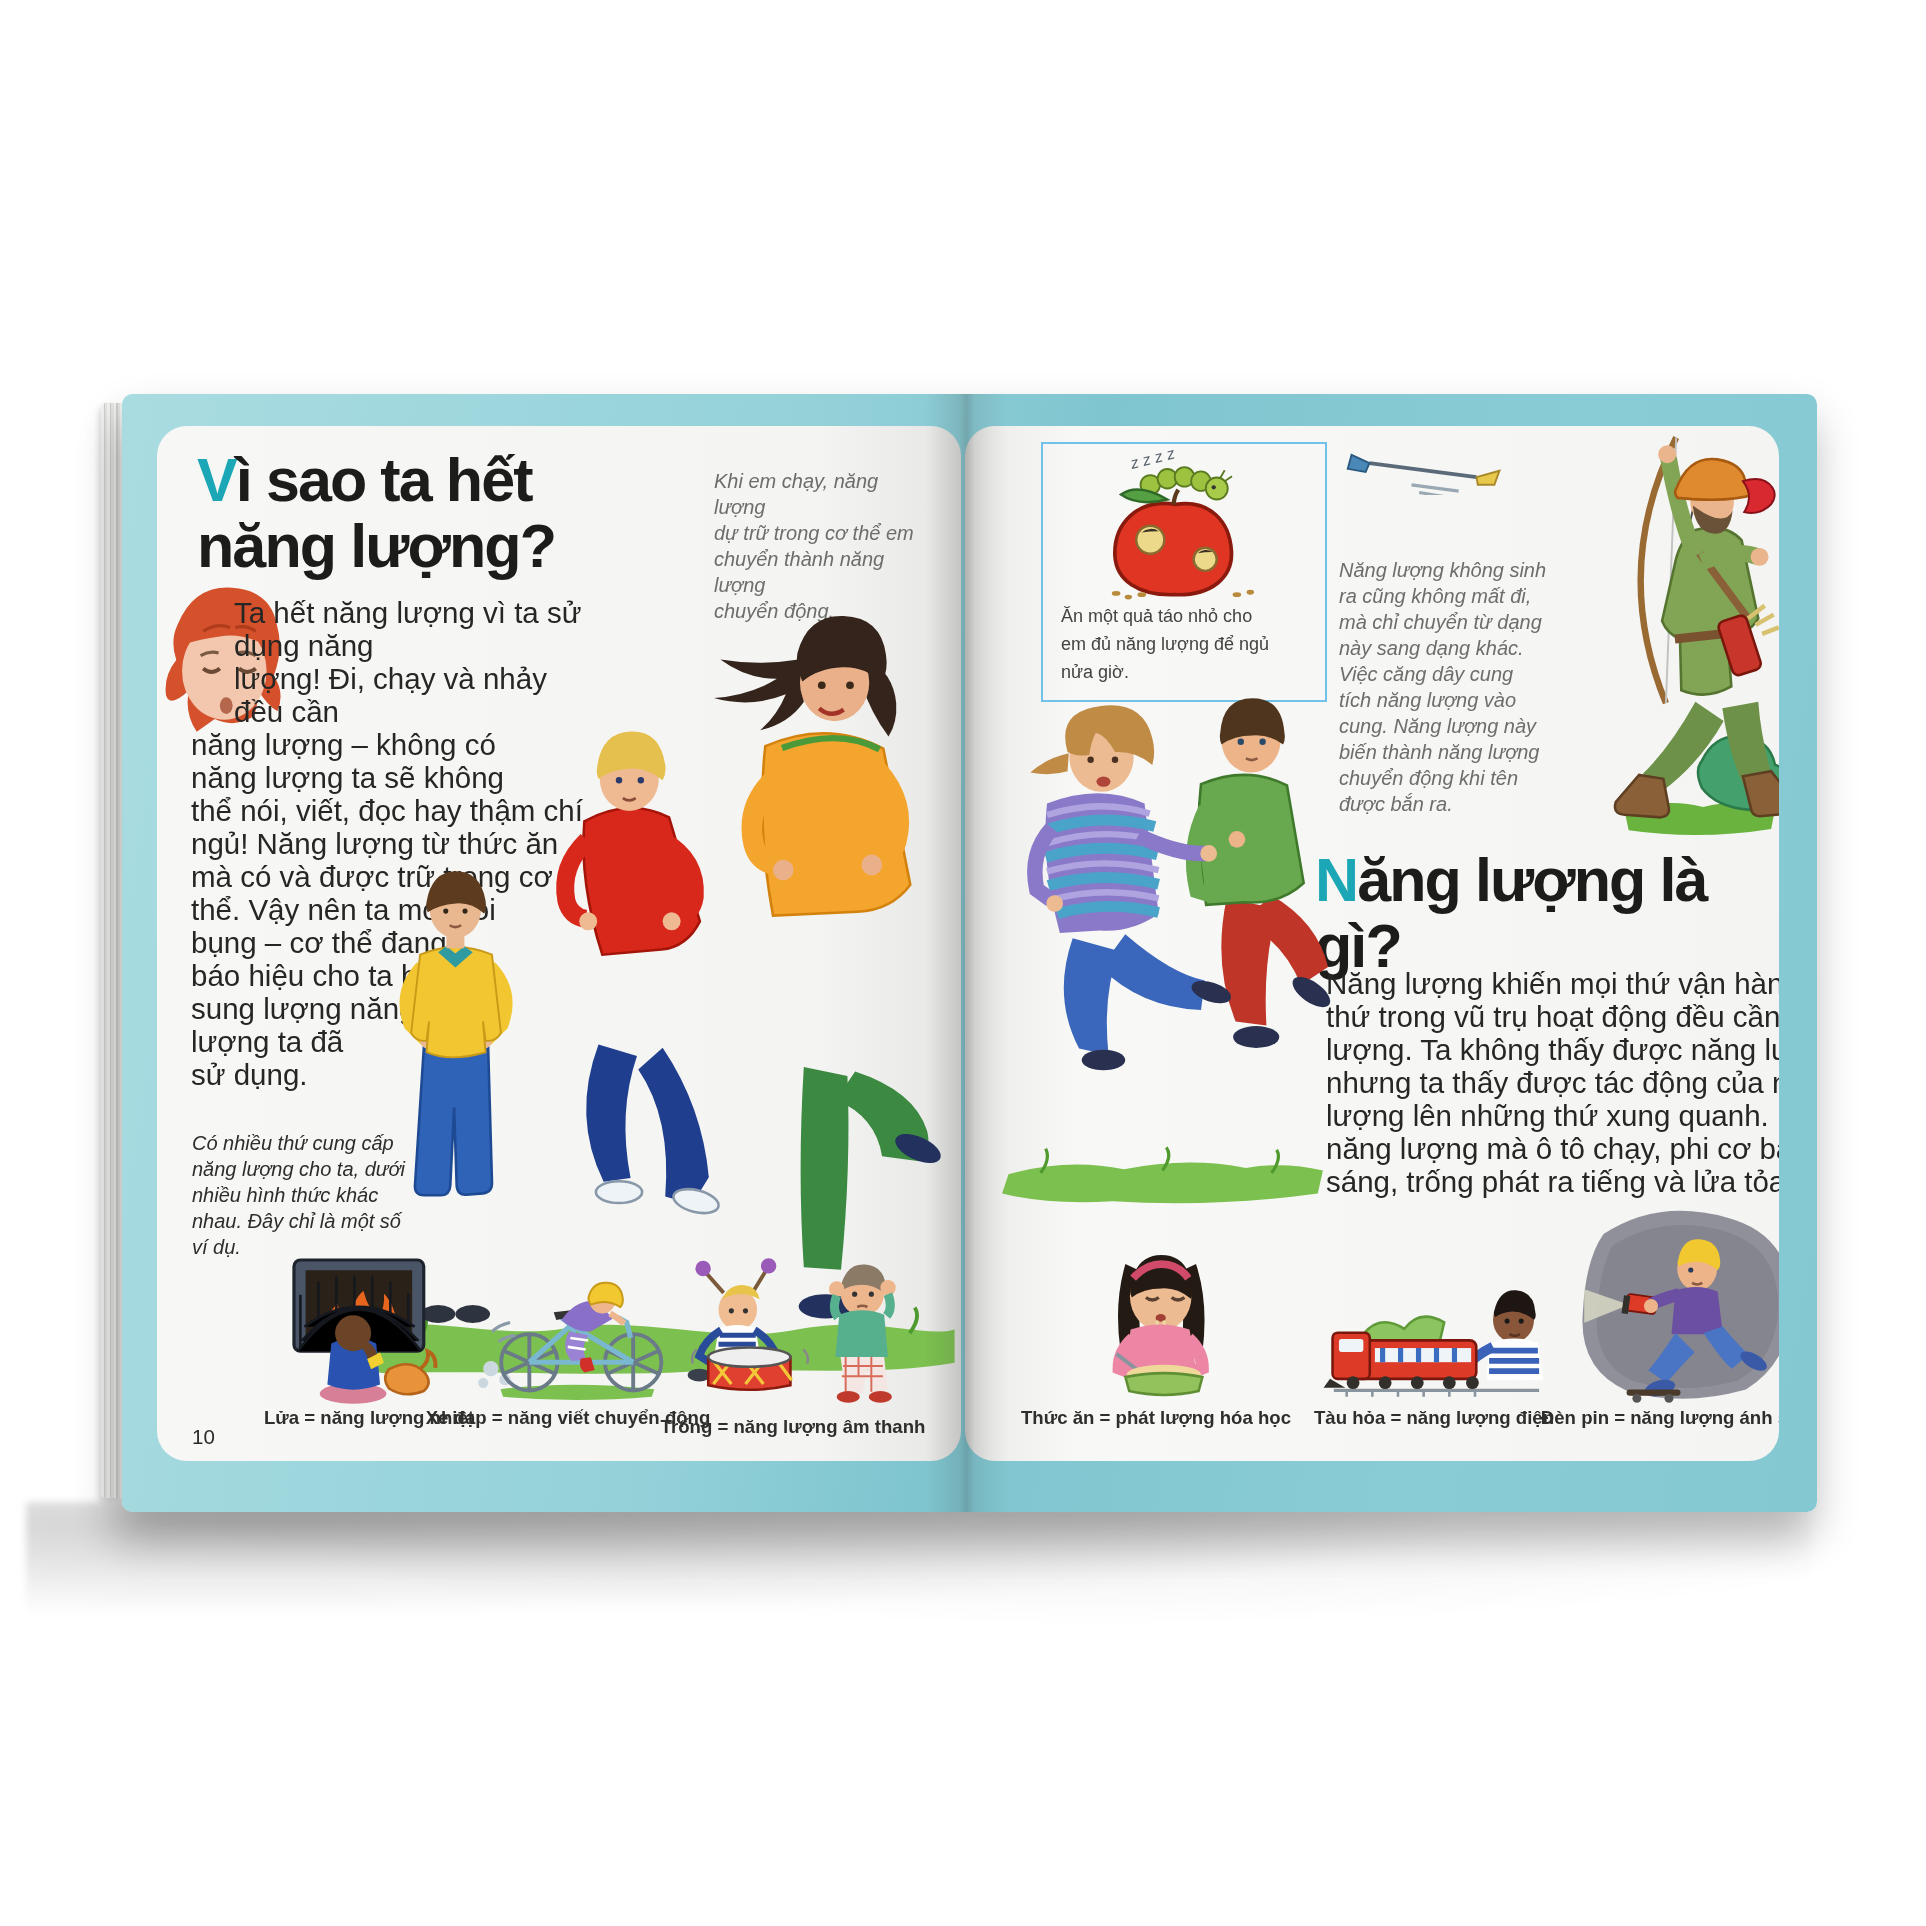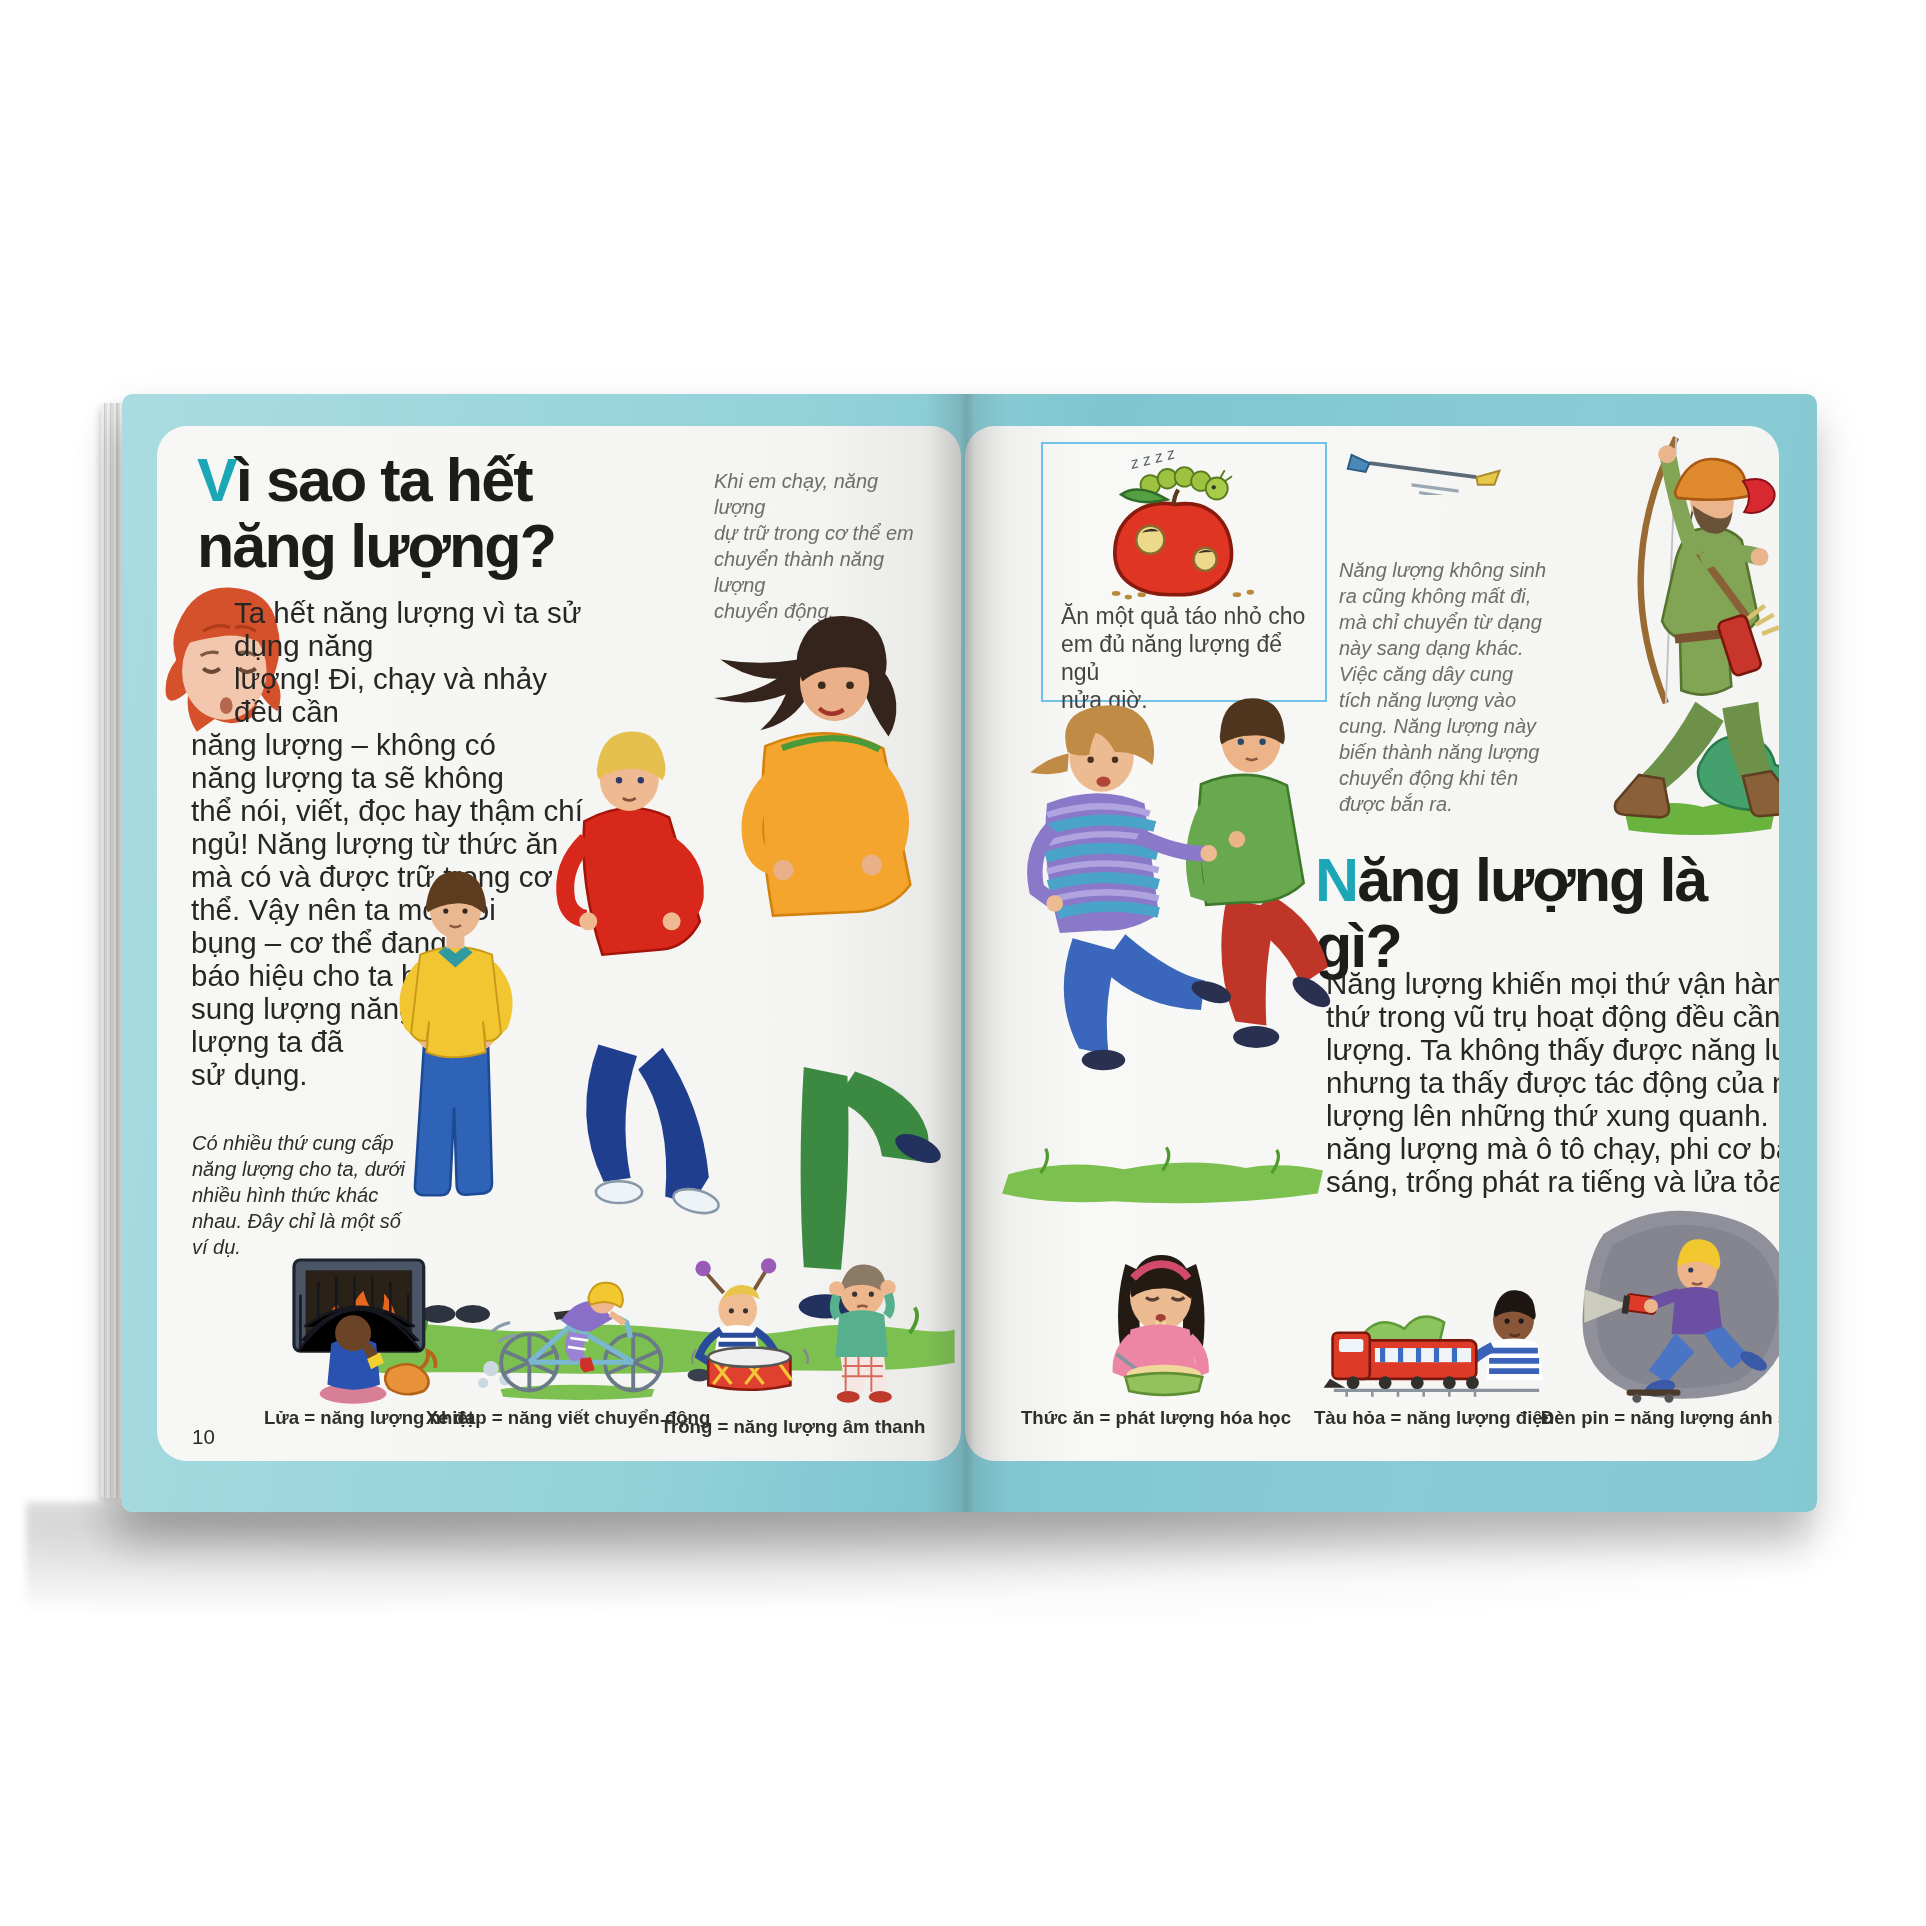--- a/index.html
+++ b/index.html
@@ -24,21 +24,21 @@
   .gutter{position:absolute;left:925px;top:394px;width:83px;height:1118px;pointer-events:none;
     background:linear-gradient(to right,rgba(50,50,50,0) 0%,rgba(50,50,50,.14) 42%,rgba(35,35,35,.22) 50%,rgba(50,50,50,.10) 60%,rgba(50,50,50,0) 100%);}
   h1{margin:0;}
   .title{position:absolute;font-size:61px;line-height:66px;font-weight:bold;letter-spacing:-1.9px;
     color:#1c1c1a;white-space:pre-line;}
   .accent{color:#1ba7b5;}
   .body-text{position:absolute;margin:16px;font-size:29.5px;line-height:33px;white-space:pre-line;color:#262624;}
   .caption{position:absolute;font-size:20px;line-height:26px;white-space:pre-line;font-style:italic;}
   .cap-gray{color:#6d6d6b;}
   .cap-dark{color:#2d2d2b;}
-  .boxcaption{position:absolute;font-size:23px;line-height:28px;white-space:pre-line;color:#434341;}
+  .boxcaption{position:absolute;font-size:18px;line-height:28px;white-space:pre-line;color:#434341;}
   .ex-label{position:absolute;top:981px;transform:translateX(-50%);white-space:nowrap;
     font-size:18.6px;font-weight:bold;color:#2e2e2c;}
   .pagenum{position:absolute;top:999px;font-size:20.5px;color:#2a2a28;}
   .ill{position:absolute;}
   .apple-box{position:absolute;left:76px;top:16px;width:282px;height:256px;border:2.6px solid #70c2e8;
     background:transparent;}
   .bodywrap{position:absolute;left:18px;top:154px;width:426px;}
   .face-spacer{float:left;width:59px;height:139px;}
 </style>
 </head>

